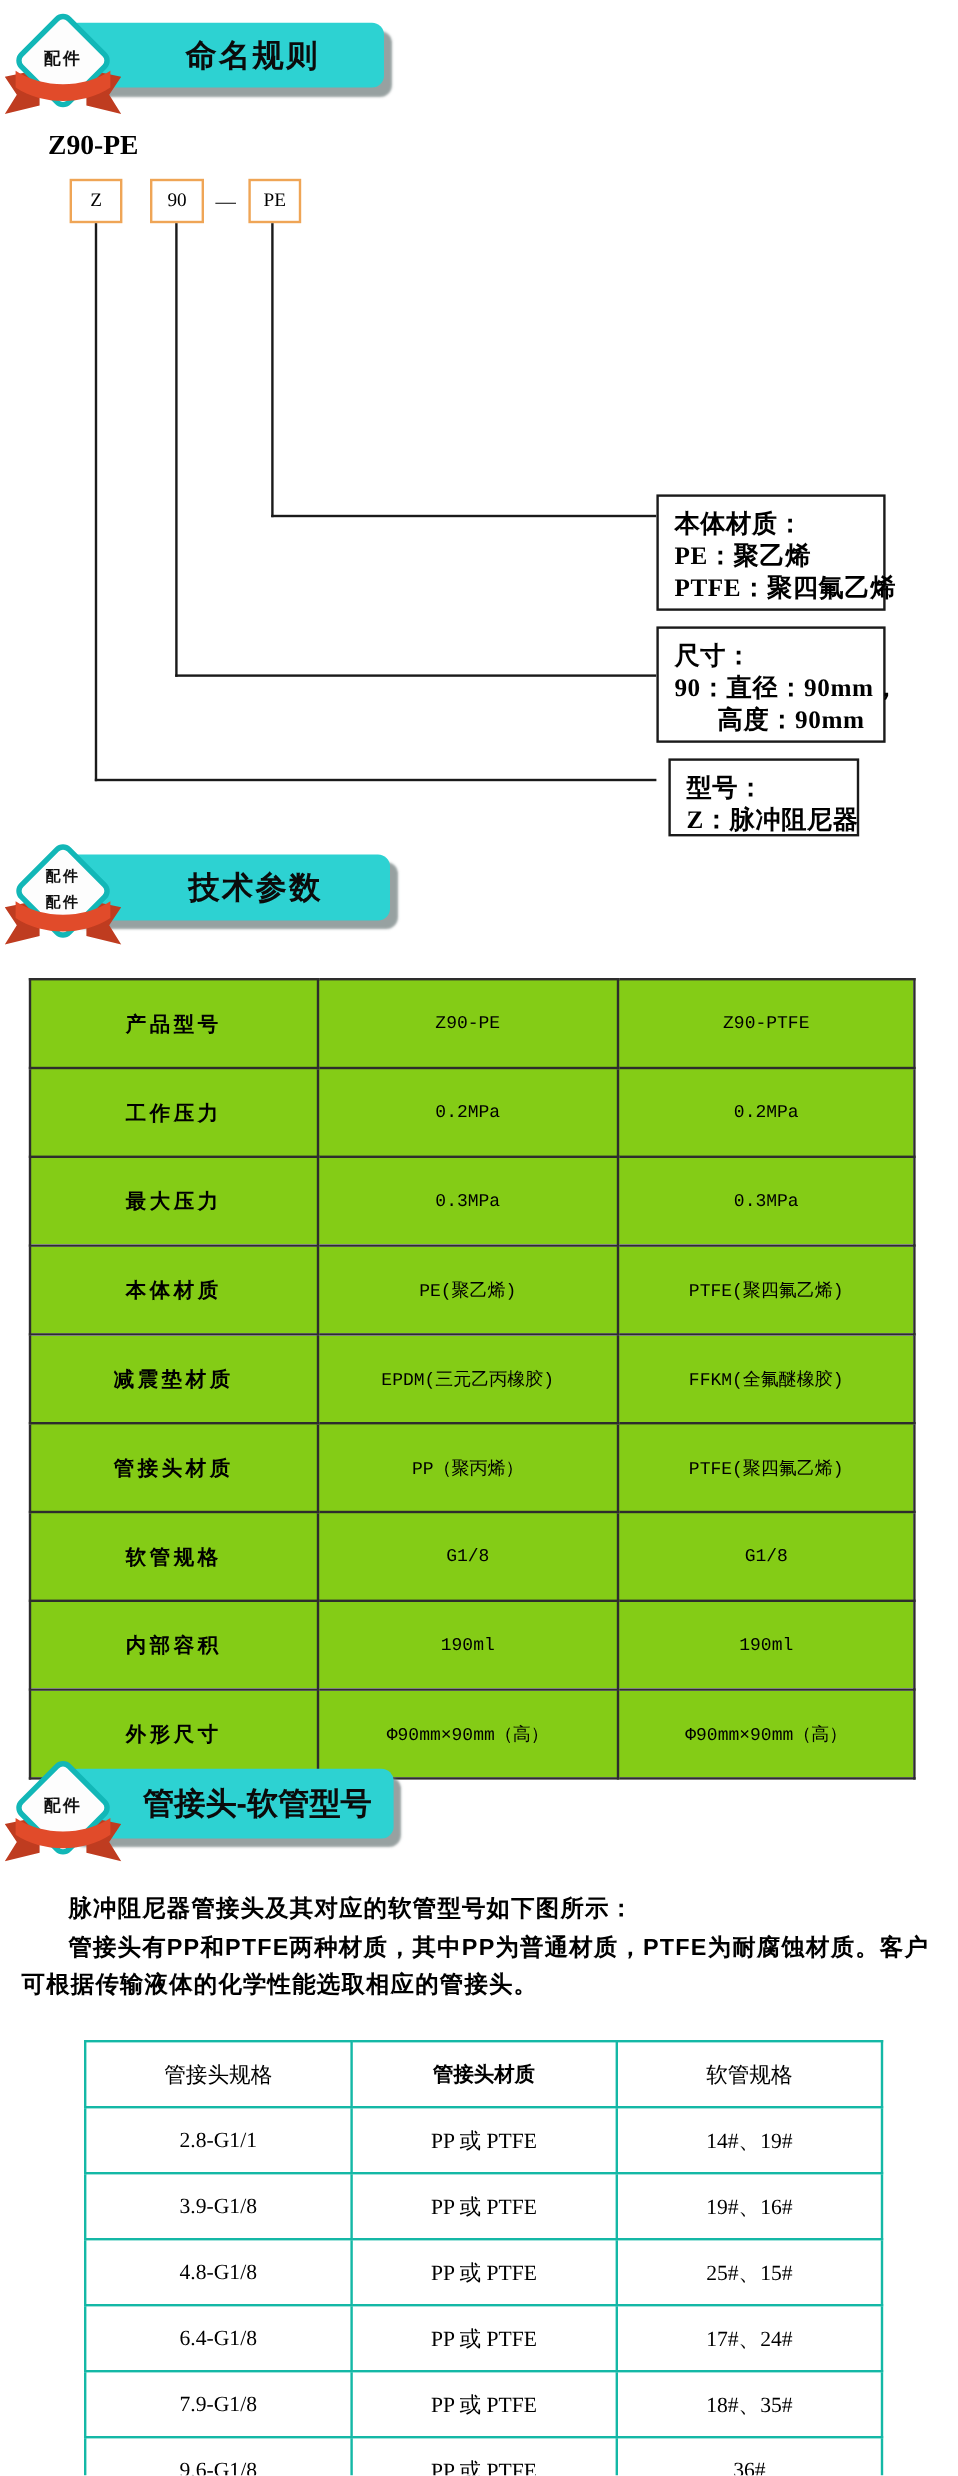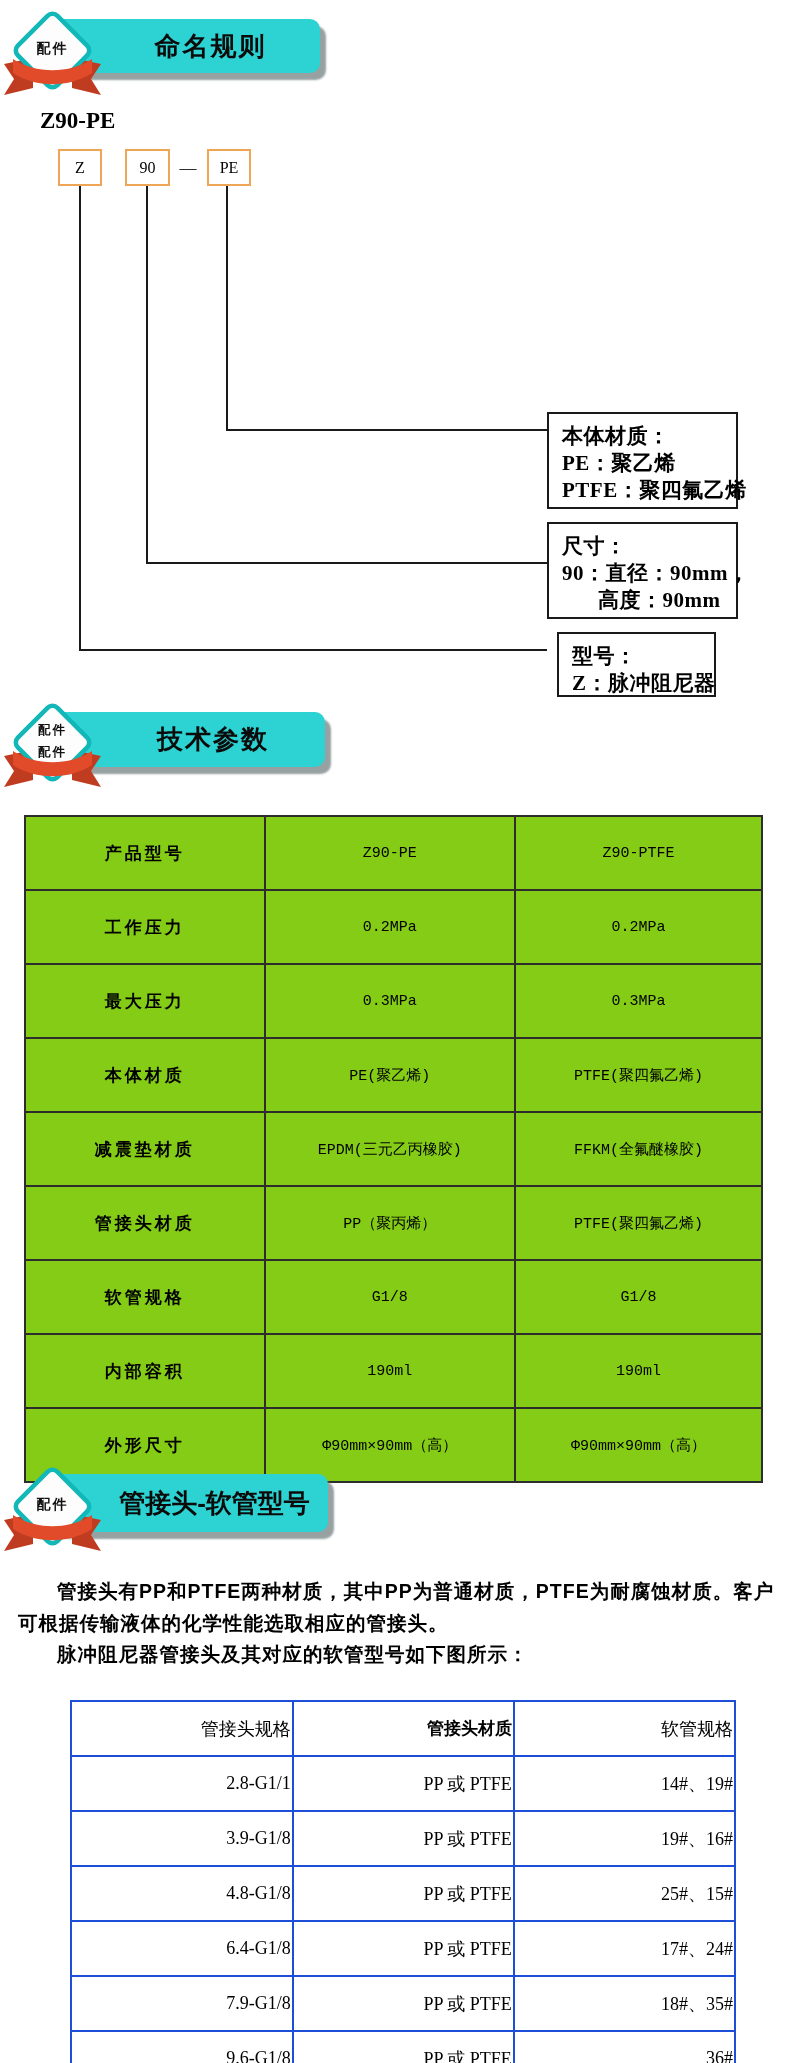--- a/index.html
+++ b/index.html
@@ -41,21 +41,21 @@
   .tech-table td.val{font-family:"Liberation Mono","DejaVu Sans Mono",monospace;
                      font-size:15px;letter-spacing:0;}
 
   
   .para-block{position:absolute;left:18px;top:1576px;width:772px;}
   .para-block p{margin:0;text-indent:2em;font-size:19.5px;line-height:31.5px;
                 font-weight:600;letter-spacing:1px;font-family:"Liberation Sans",sans-serif;}
 
   
   .fit-table{position:absolute;left:70px;top:1700px;width:666px;height:357px;table-layout:fixed;}
-  .fit-table td,.fit-table th{border:2px solid #1d4ed8;text-align:right;vertical-align:middle;
+  .fit-table td,.fit-table th{border:2px solid #14b8a6;text-align:center;vertical-align:middle;
                  height:51px;background:#fff;font-family:"Liberation Serif",serif;
                  font-size:18px;font-weight:400;}
   .fit-table th.bold-head{font-weight:700;font-family:"Liberation Sans",sans-serif;font-size:17px;}
 </style>
 </head>
 <body>
 
 <div class="page">
 
   <div class="banner" style="left:55px;top:19px;width:265px;height:54px;">
@@ -170,22 +170,22 @@
   </div>
   <svg class="badge" style="left:0;top:1458px;" viewBox="0 0 105 110">
     <path d="M4,62 L33,56 L33,86 L4,93 L14,77 Z" fill="#bf3c20"></path>
     <path d="M101,62 L72,56 L72,86 L101,93 L91,77 Z" fill="#bf3c20"></path>
     <rect x="24.5" y="20.5" width="56" height="56" rx="7" transform="rotate(45 52.5 48.5)" fill="#fdfdfd" stroke="#12b7b7" stroke-width="4.5"></rect>
     <path d="M13,57 C36,72 69,72 92,57 L92,71 C69,86 36,86 13,71 Z" fill="#e14b2a"></path>
     <text x="52.5" y="51" text-anchor="middle" font-size="14" font-weight="700" letter-spacing="2" fill="#111">配件</text>
   </svg>
 
   <div class="para-block">
+    <p>脉冲阻尼器管接头及其对应的软管型号如下图所示：</p>
     <p>管接头有PP和PTFE两种材质，其中PP为普通材质，PTFE为耐腐蚀材质。客户可根据传输液体的化学性能选取相应的管接头。</p>
-    <p>脉冲阻尼器管接头及其对应的软管型号如下图所示：</p>
   </div>
 
   <table class="fit-table">
     <colgroup>
         <col style="width:33.4%">
         <col style="width:33.3%">
         <col style="width:33.3%">
       </colgroup>
     <tbody>
       <tr>

